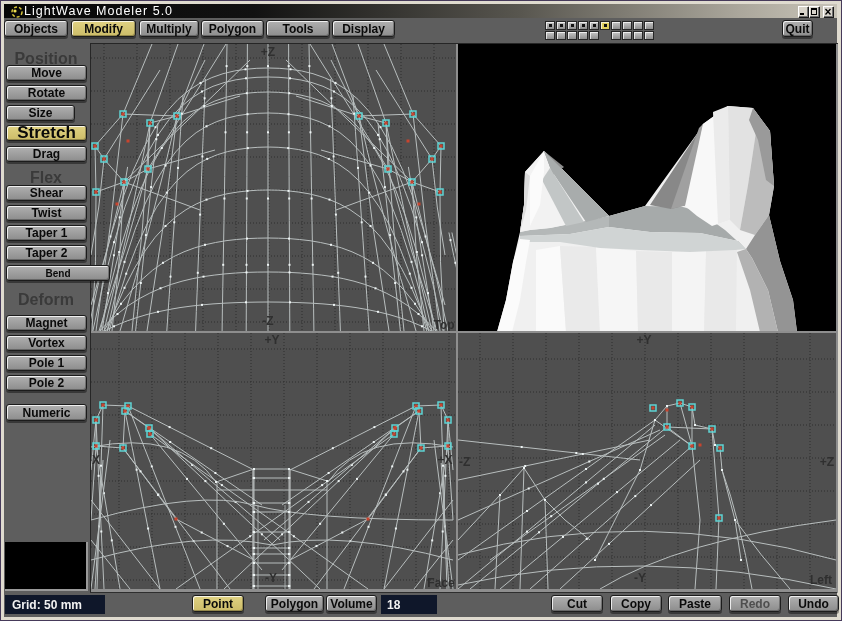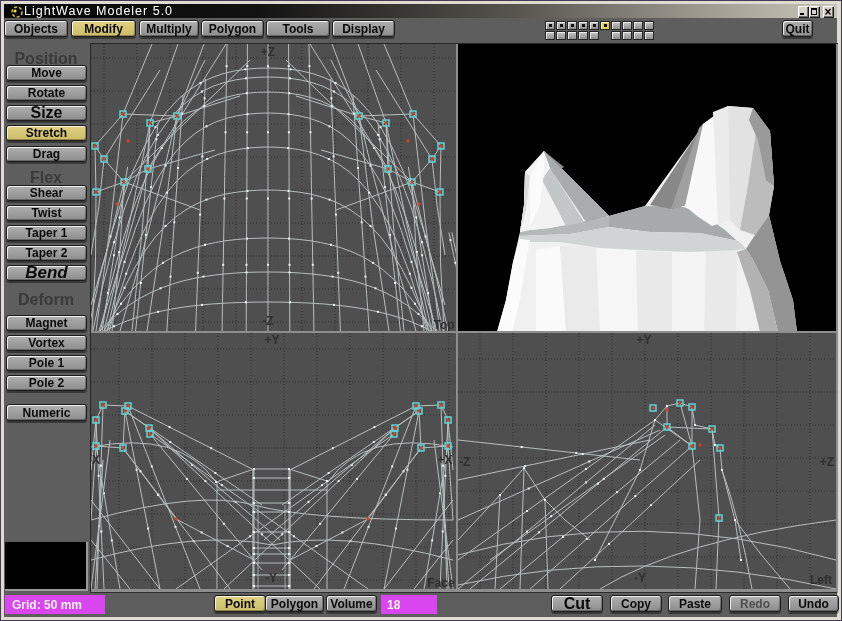--- a/index.html
+++ b/index.html
@@ -5,21 +5,21 @@
 #content{position:absolute;left:4px;top:18px;width:833px;height:599px;background:#5e5e5e;}
 #titlebar{position:absolute;left:4px;top:4px;width:833px;height:14px;background:linear-gradient(to right,#060606 0%,#121212 30%,#58564f 62%,#aaa69b 88%,#c8c4b8 100%);}
 #title{position:absolute;left:20px;top:0px;color:#fff;font-size:12.5px;letter-spacing:1px;}
 .wb{position:absolute;top:2px;width:10px;height:11px;background:#d8d4cb;box-shadow:inset 1px 1px 0 #fff,inset -1px -1px 0 #707070,1px 1px 0 #1a1a1a;}
 .btn{position:absolute;box-sizing:border-box;background:linear-gradient(#b0b0b0,#8d8d8d);border:1px solid #1c1c1c;border-radius:3px;box-shadow:inset 1px 1px 0 rgba(255,255,255,.8),inset -1px -1px 0 rgba(0,0,0,.28),0 2px 0 rgba(0,0,0,.4);color:#0a0a0a;font-weight:bold;text-align:center;display:flex;align-items:center;justify-content:center;}
 .btn.yel{background:linear-gradient(#e0d283,#ccbc68);}
 .lbl{position:absolute;width:84px;text-align:center;color:#3a3a3a;font-weight:bold;font-size:16px;}
 .sb{position:absolute;width:10px;height:9px;box-sizing:border-box;background:linear-gradient(#c6c6c6,#8f8f8f);border:1px solid #262626;box-shadow:inset 1px 1px 0 rgba(255,255,255,.7);}
 .sb.yel{background:#e0cf5e;}
 .sbd{position:absolute;left:3px;top:2px;width:3px;height:3px;background:#111;}
-.blackbox{position:absolute;background:#d946ef;color:#f2f2f2;font-weight:bold;font-size:12px;display:flex;align-items:center;}
+.blackbox{position:absolute;background:#0f172a;color:#f2f2f2;font-weight:bold;font-size:12px;display:flex;align-items:center;}
 #vpframe{position:absolute;left:90px;top:43px;width:747px;height:549px;background:#8e8e8e;border-left:1px solid #262626;border-top:1px solid #262626;}
 </style></head>
 <body>
 <div id="win"></div>
 <div id="content"></div>
 <div id="titlebar">
     <svg style="position:absolute;left:7px;top:2px" width="12" height="12">
       <circle cx="6" cy="6" r="5" fill="none" stroke="#d8c63a" stroke-width="1.5" stroke-dasharray="3 2"></circle>
       <circle cx="4" cy="5" r="1.6" fill="#f0e050"></circle>
     </svg>
@@ -754,37 +754,37 @@
 <div class="sb" style="left:611px;top:31px;"></div>
 <div class="sb" style="left:622px;top:21px;"></div>
 <div class="sb" style="left:622px;top:31px;"></div>
 <div class="sb" style="left:633px;top:21px;"></div>
 <div class="sb" style="left:633px;top:31px;"></div>
 <div class="sb" style="left:644px;top:21px;"></div>
 <div class="sb" style="left:644px;top:31px;"></div>
 <div class="lbl" style="left:4px;top:50px;">Position</div>
 <div class="btn" style="left:6px;top:65px;width:81px;height:16px;font-size:12px;">Move</div>
 <div class="btn" style="left:6px;top:85px;width:81px;height:16px;font-size:12px;">Rotate</div>
-<div class="btn" style="left:6px;top:105px;width:81px;height:16px;font-size:16px;">Size</div>
-<div class="btn yel" style="left:6px;top:125px;width:81px;height:16px;font-size:12px;">Stretch</div>
+<div class="btn" style="left:6px;top:105px;width:69px;height:16px;font-size:12px;">Size</div>
+<div class="btn yel" style="left:6px;top:125px;width:81px;height:16px;font-size:17px;">Stretch</div>
 <div class="btn" style="left:6px;top:146px;width:81px;height:16px;font-size:12px;">Drag</div>
 <div class="lbl" style="left:4px;top:169px;">Flex</div>
 <div class="btn" style="left:6px;top:185px;width:81px;height:16px;font-size:12px;">Shear</div>
 <div class="btn" style="left:6px;top:205px;width:81px;height:16px;font-size:12px;">Twist</div>
 <div class="btn" style="left:6px;top:225px;width:81px;height:16px;font-size:12px;">Taper 1</div>
 <div class="btn" style="left:6px;top:245px;width:81px;height:16px;font-size:12px;">Taper 2</div>
-<div class="btn" style="left:6px;top:265px;width:81px;height:16px;font-size:17px;font-style:italic;">Bend</div>
+<div class="btn" style="left:6px;top:265px;width:104px;height:16px;font-size:10px;">Bend</div>
 <div class="lbl" style="left:4px;top:291px;">Deform</div>
 <div class="btn" style="left:6px;top:315px;width:81px;height:16px;font-size:12px;">Magnet</div>
 <div class="btn" style="left:6px;top:335px;width:81px;height:16px;font-size:12px;">Vortex</div>
 <div class="btn" style="left:6px;top:355px;width:81px;height:16px;font-size:12px;">Pole 1</div>
 <div class="btn" style="left:6px;top:375px;width:81px;height:16px;font-size:12px;text-align:right;">Pole 2</div>
 <div class="btn" style="left:6px;top:404px;width:81px;height:17px;font-size:12px;">Numeric</div>
 <div style="position:absolute;left:5px;top:542px;width:81px;height:47px;background:#000;border-right:2px solid #9a9a9a;border-bottom:2px solid #9a9a9a;"></div>
 <div class="blackbox" style="left:5px;top:595px;width:93px;height:19px;padding-left:7px;">Grid: 50 mm</div>
-<div class="btn yel" style="left:214px;top:595px;width:52px;height:17px;font-size:12px;">Point</div>
+<div class="btn yel" style="left:192px;top:595px;width:52px;height:17px;font-size:12px;">Point</div>
 <div class="btn" style="left:265px;top:595px;width:59px;height:17px;font-size:12px;">Polygon</div>
 <div class="btn" style="left:326px;top:595px;width:51px;height:17px;font-size:12px;">Volume</div>
 <div class="blackbox" style="left:381px;top:595px;width:50px;height:19px;padding-left:6px;">18</div>
-<div class="btn" style="left:551px;top:595px;width:52px;height:17px;font-size:16px;">Cut</div>
+<div class="btn" style="left:551px;top:595px;width:52px;height:17px;font-size:12px;">Cut</div>
 <div class="btn" style="left:610px;top:595px;width:52px;height:17px;font-size:12px;text-align:right;">Copy</div>
 <div class="btn" style="left:668px;top:595px;width:54px;height:17px;font-size:12px;">Paste</div>
 <div class="btn" style="left:729px;top:595px;width:52px;height:17px;font-size:12px;color:#4e4e4e;">Redo</div>
 <div class="btn" style="left:788px;top:595px;width:51px;height:17px;font-size:12px;">Undo</div>
 </body></html>

